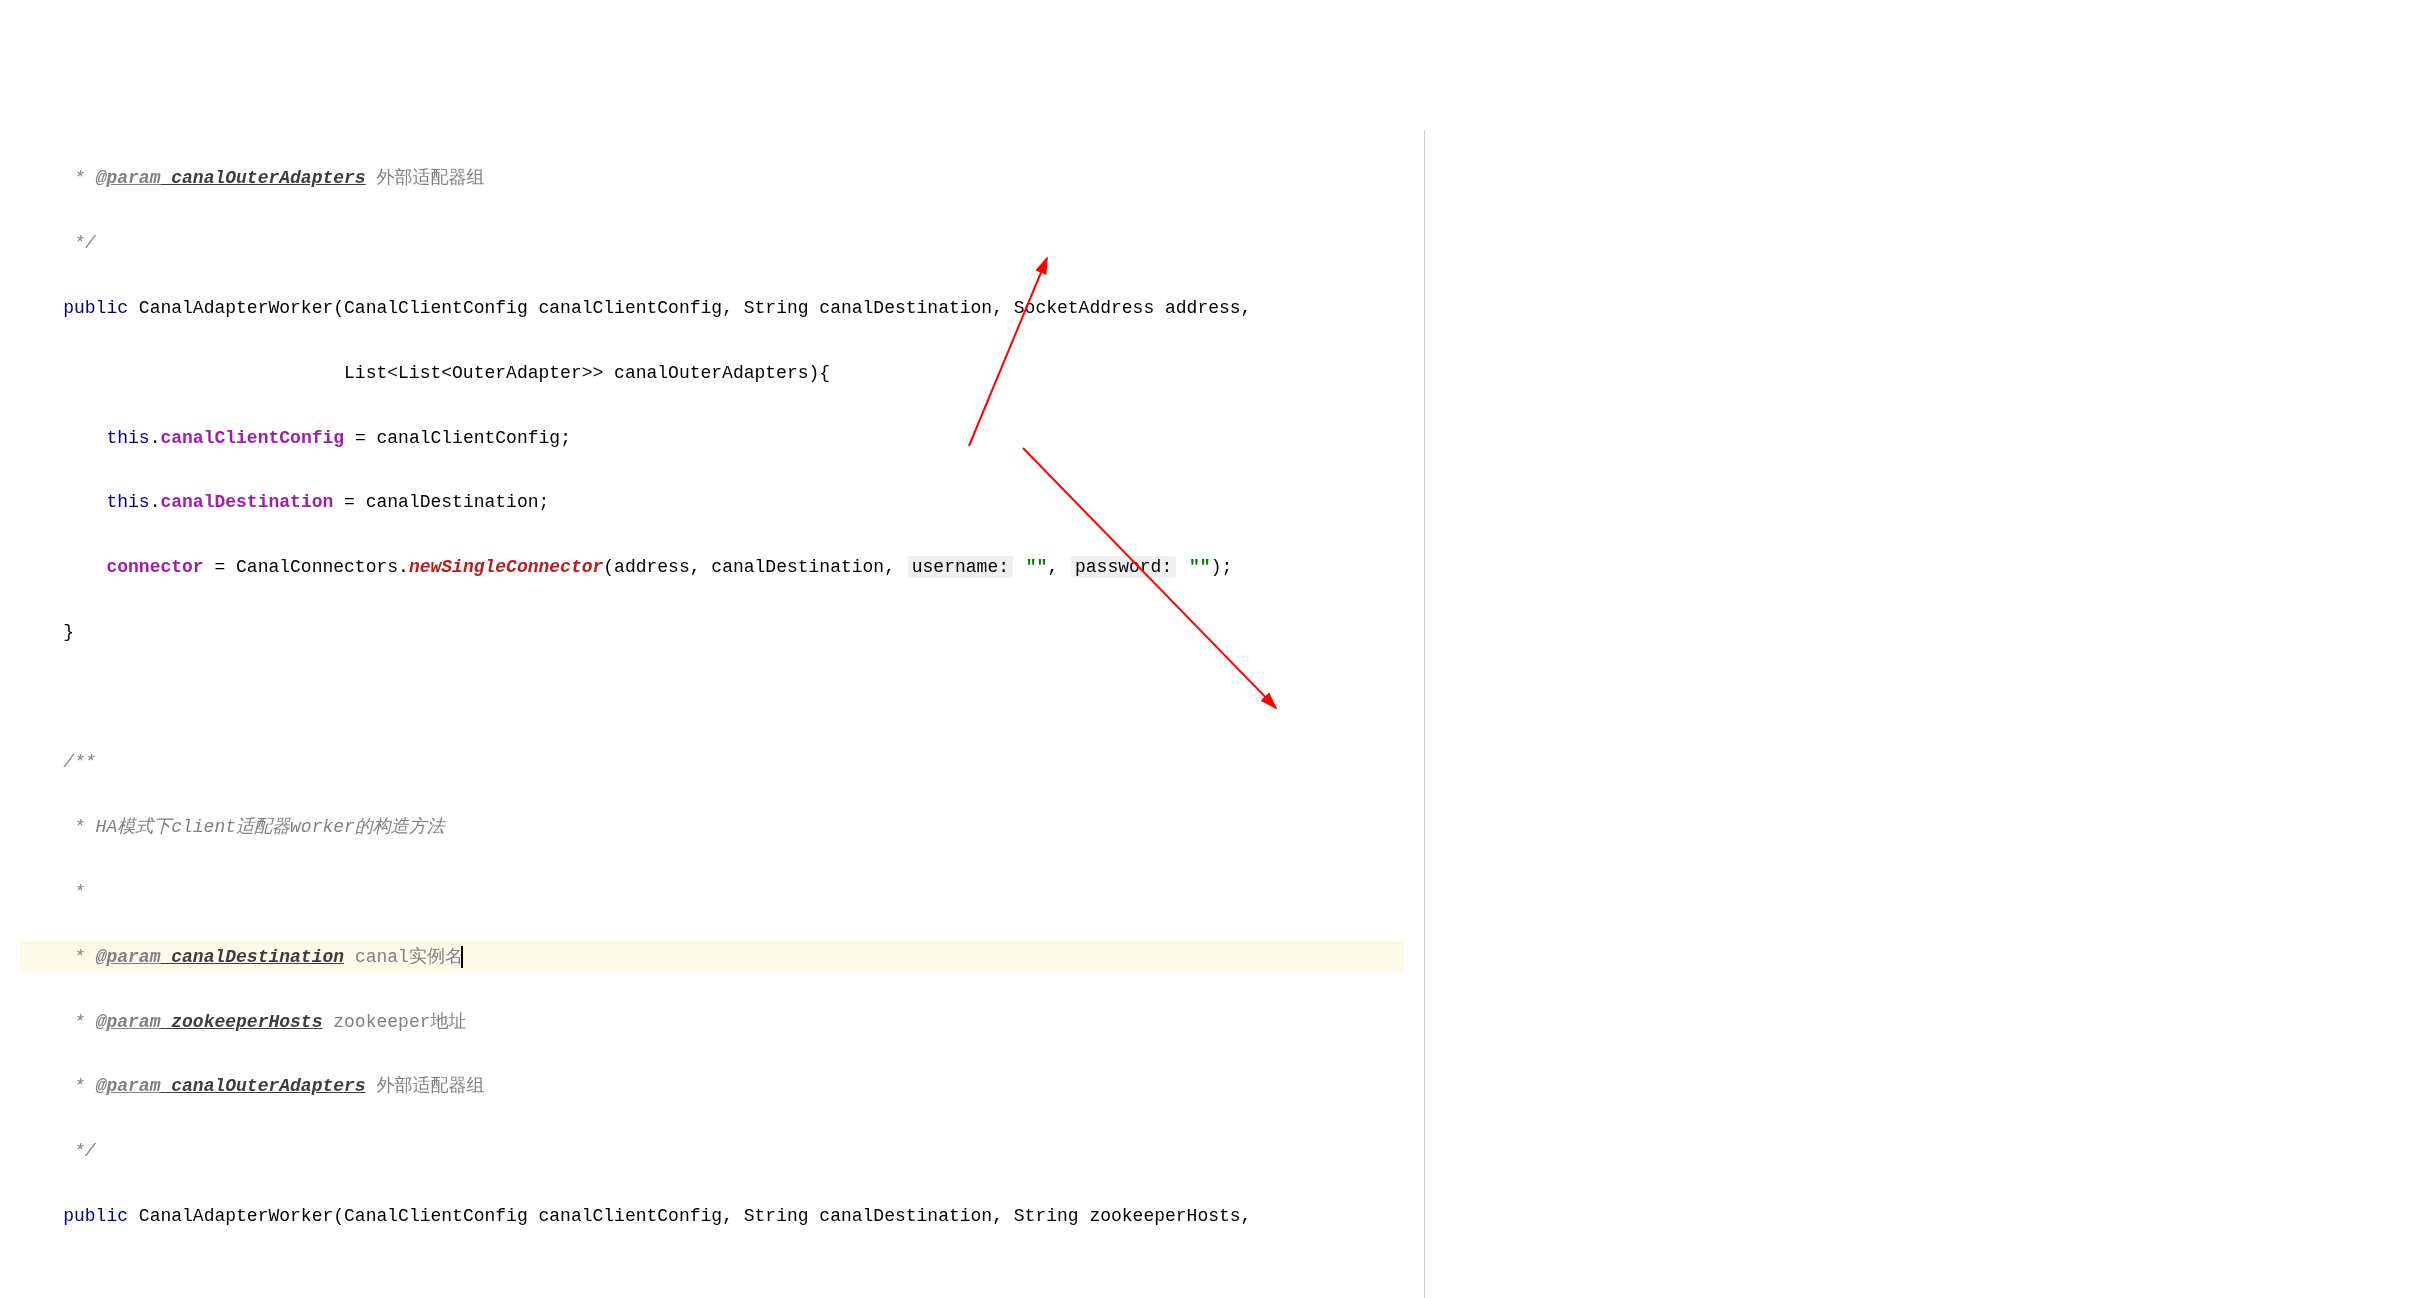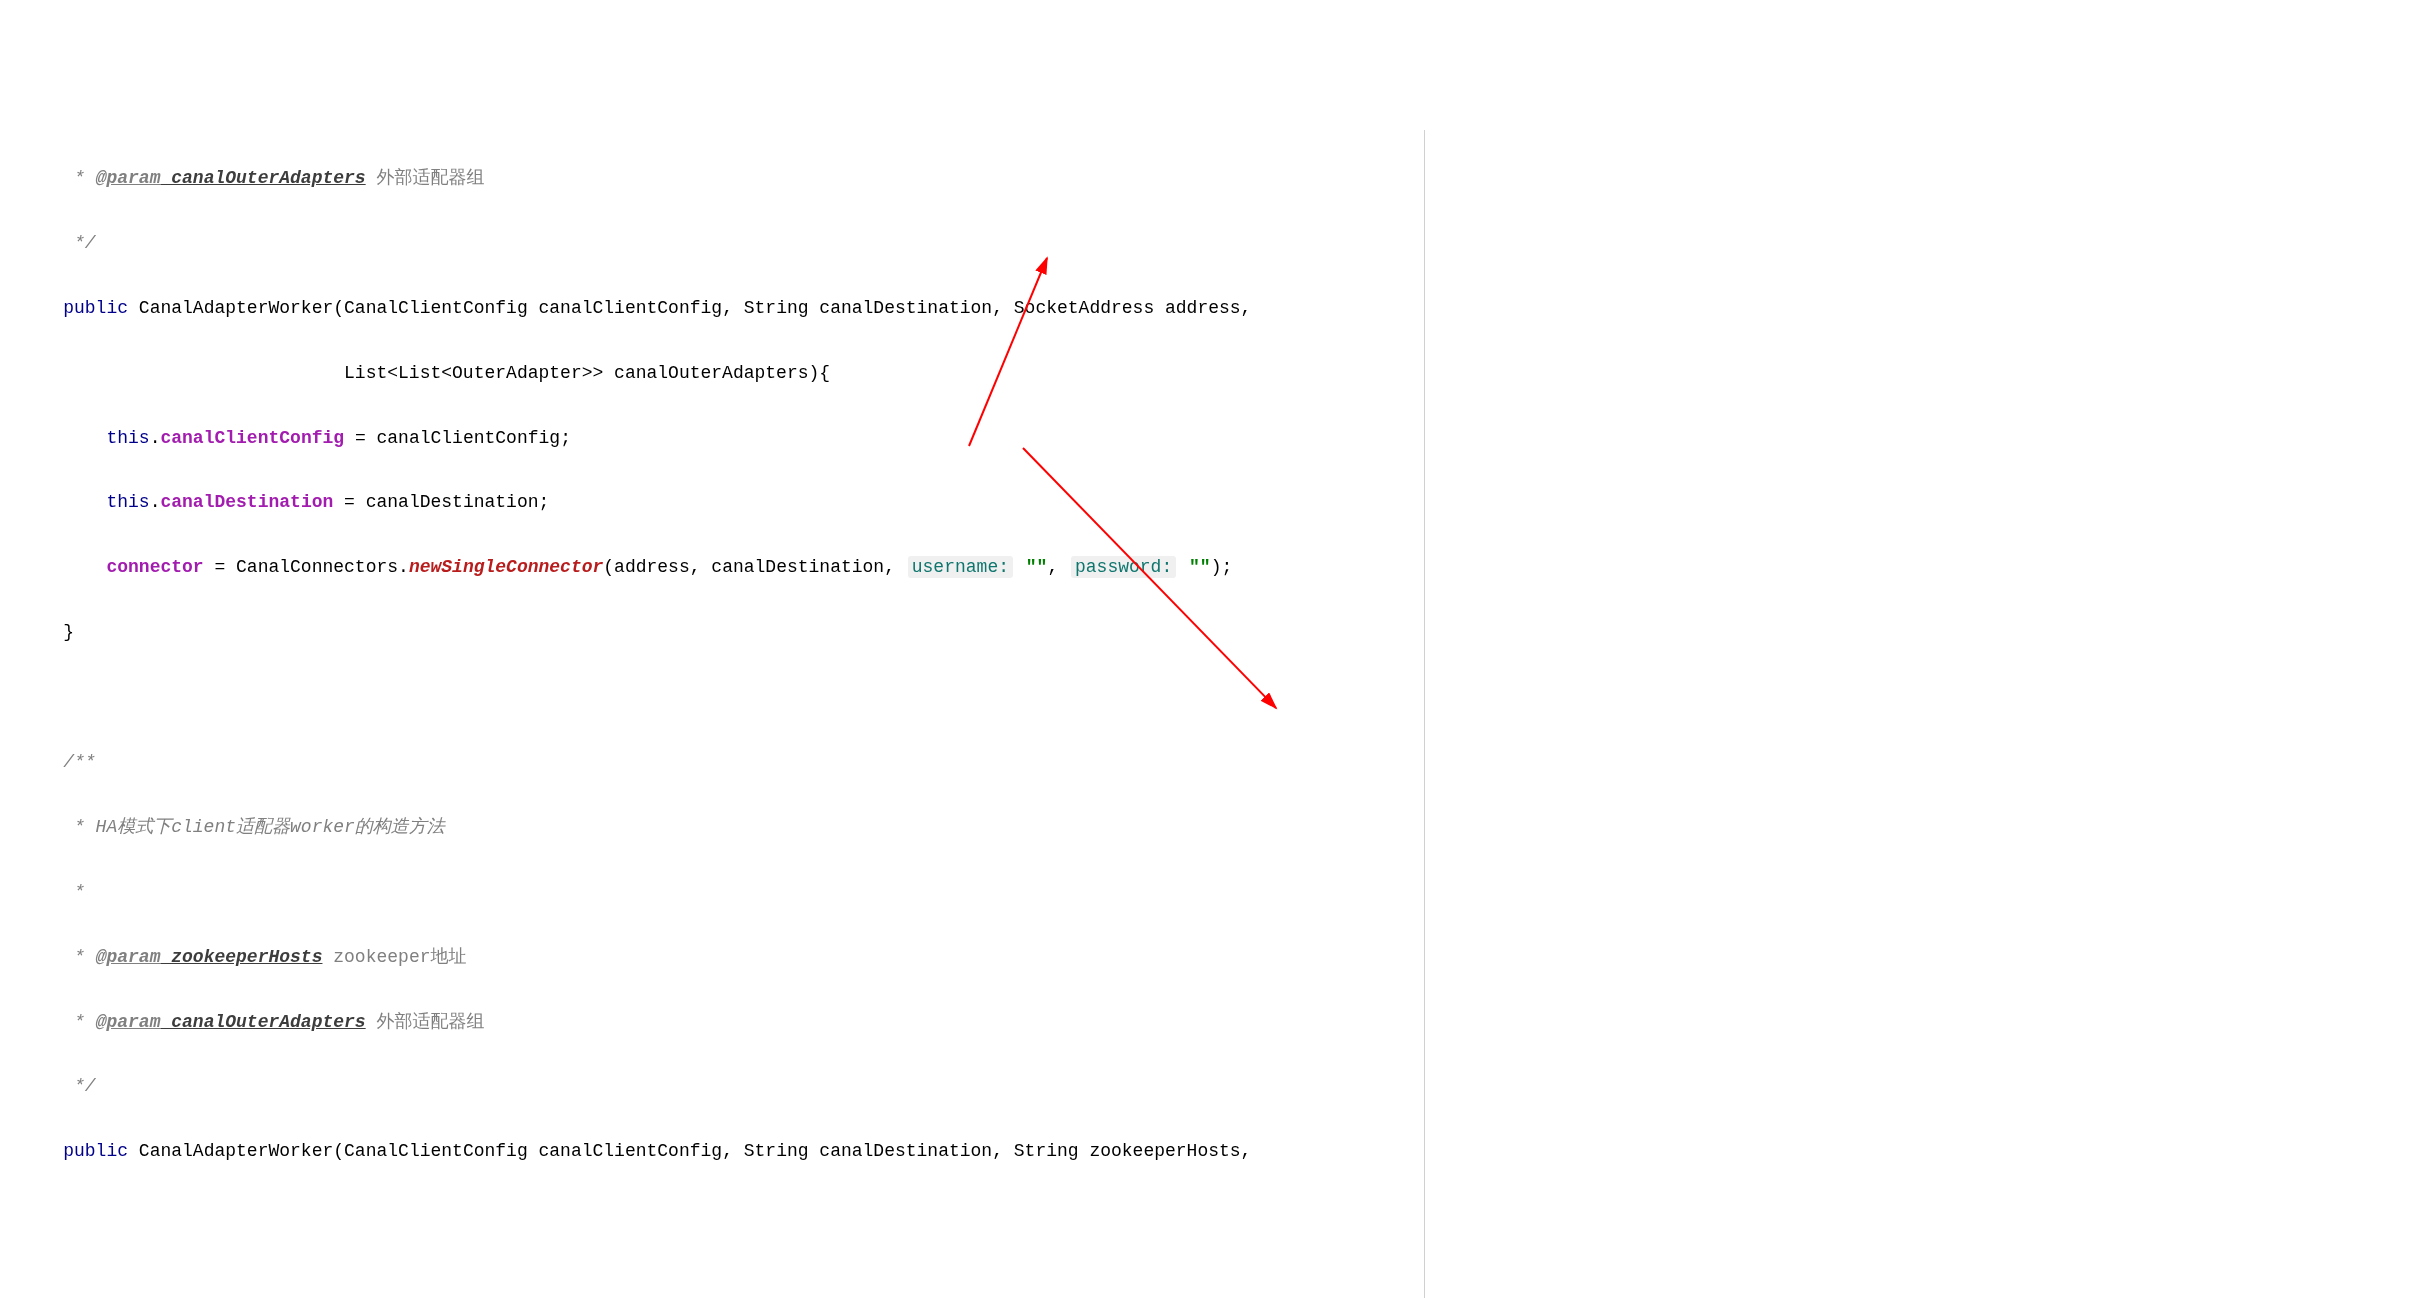--- a/index.html
+++ b/index.html
@@ -58,21 +58,21 @@
       color: #a21caf;
       font-weight: bold;
     }
     .static-method {
       color: #b91c1c;
       font-style: italic;
       font-weight: bold;
     }
     .hint {
       background: #f0f0f0;
-      color: #0f766e;
+      color: #000000;
       padding: 1px 4px;
       border-radius: 3px;
       margin: 0 2px;
       font-style: normal;
     }
     .string {
       color: #008000;
       font-weight: bold;
     }
     .highlighted-line {
@@ -105,20 +105,21 @@
 <span class="line"><span>    </span><span class="keyword">public</span><span> CanalAdapterWorker(CanalClientConfig canalClientConfig, String canalDestination, SocketAddress address,</span></span>
 <span class="line"><span>                              List&lt;List&lt;OuterAdapter&gt;&gt; canalOuterAdapters){</span></span>
 <span class="line"><span>        </span><span class="keyword">this</span><span>.</span><span class="field">canalClientConfig</span><span> = canalClientConfig;</span></span>
 <span class="line"><span>        </span><span class="keyword">this</span><span>.</span><span class="field">canalDestination</span><span> = canalDestination;</span></span>
 <span class="line"><span>        </span><span class="field">connector</span><span> = CanalConnectors.</span><span class="static-method">newSingleConnector</span><span>(address, canalDestination, </span><span class="hint">username:</span><span class="string"> ""</span><span>, </span><span class="hint">password:</span><span class="string"> ""</span><span>);</span></span>
 <span class="line"><span>    }</span></span>
 <span class="line"><span></span></span>
 <span class="line"><span class="comment">    /**</span></span>
 <span class="line"><span class="comment">     * HA模式下client适配器worker的构造方法</span></span>
 <span class="line"><span class="comment">     *</span></span>
+<span class="line highlighted-line"><span class="comment">     * </span><span class="param-tag">@param</span><span class="param-name"> canalDestination</span><span class="param-desc"> canal实例名</span><span class="cursor"></span></span>
 <span class="line"><span class="comment">     * </span><span class="param-tag">@param</span><span class="param-name"> zookeeperHosts</span><span class="param-desc"> zookeeper地址</span></span>
 <span class="line"><span class="comment">     * </span><span class="param-tag">@param</span><span class="param-name"> canalOuterAdapters</span><span class="param-desc"> 外部适配器组</span></span>
 <span class="line"><span class="comment">     */</span></span>
 <span class="line"><span>    </span><span class="keyword">public</span><span> CanalAdapterWorker(CanalClientConfig canalClientConfig, String canalDestination, String zookeeperHosts,</span></span>
 
 
 
 
 
 

